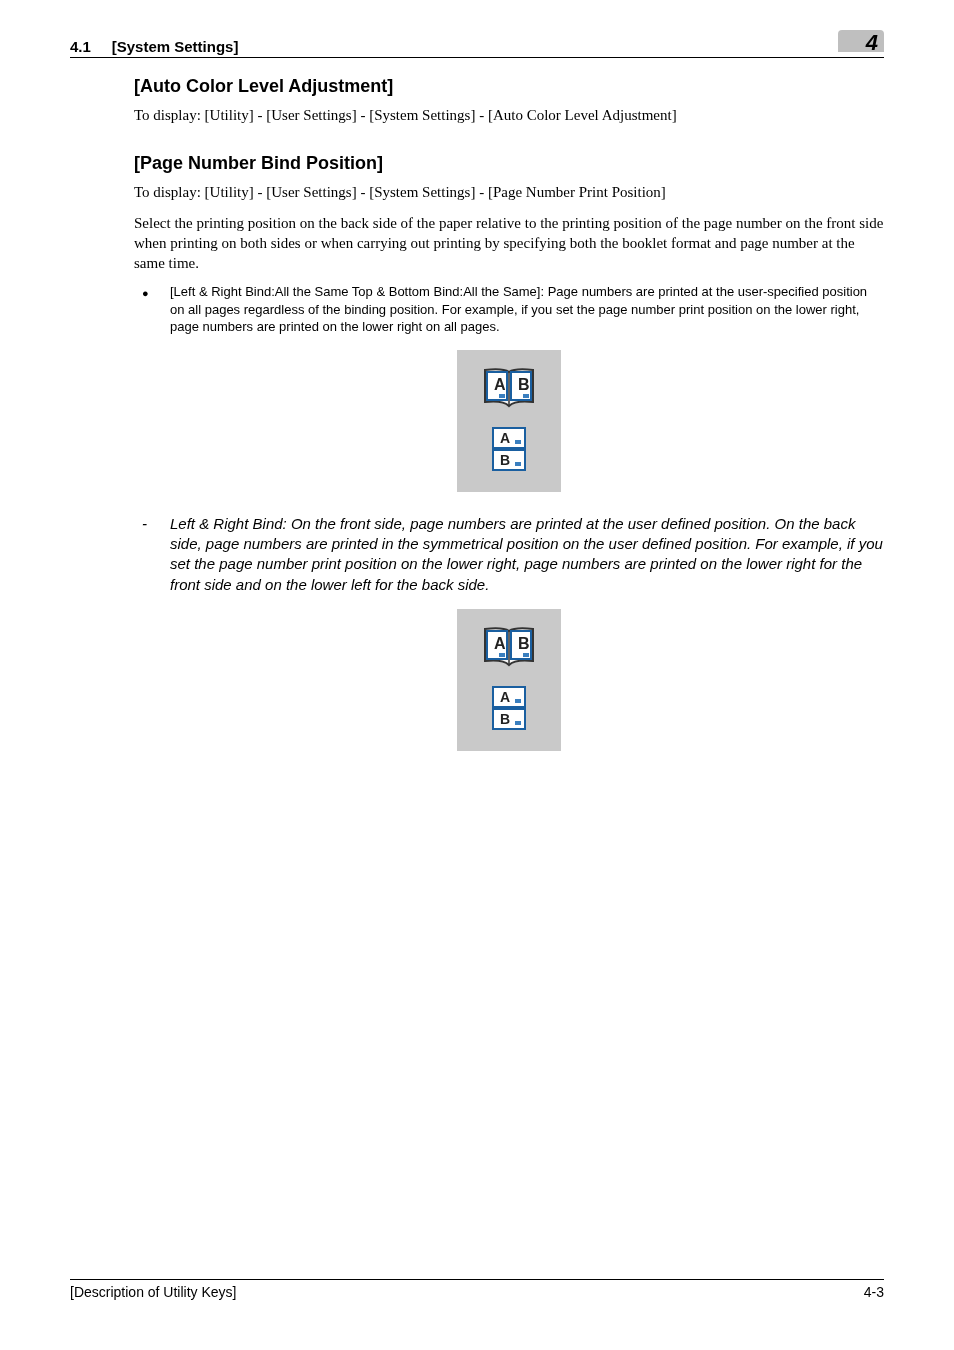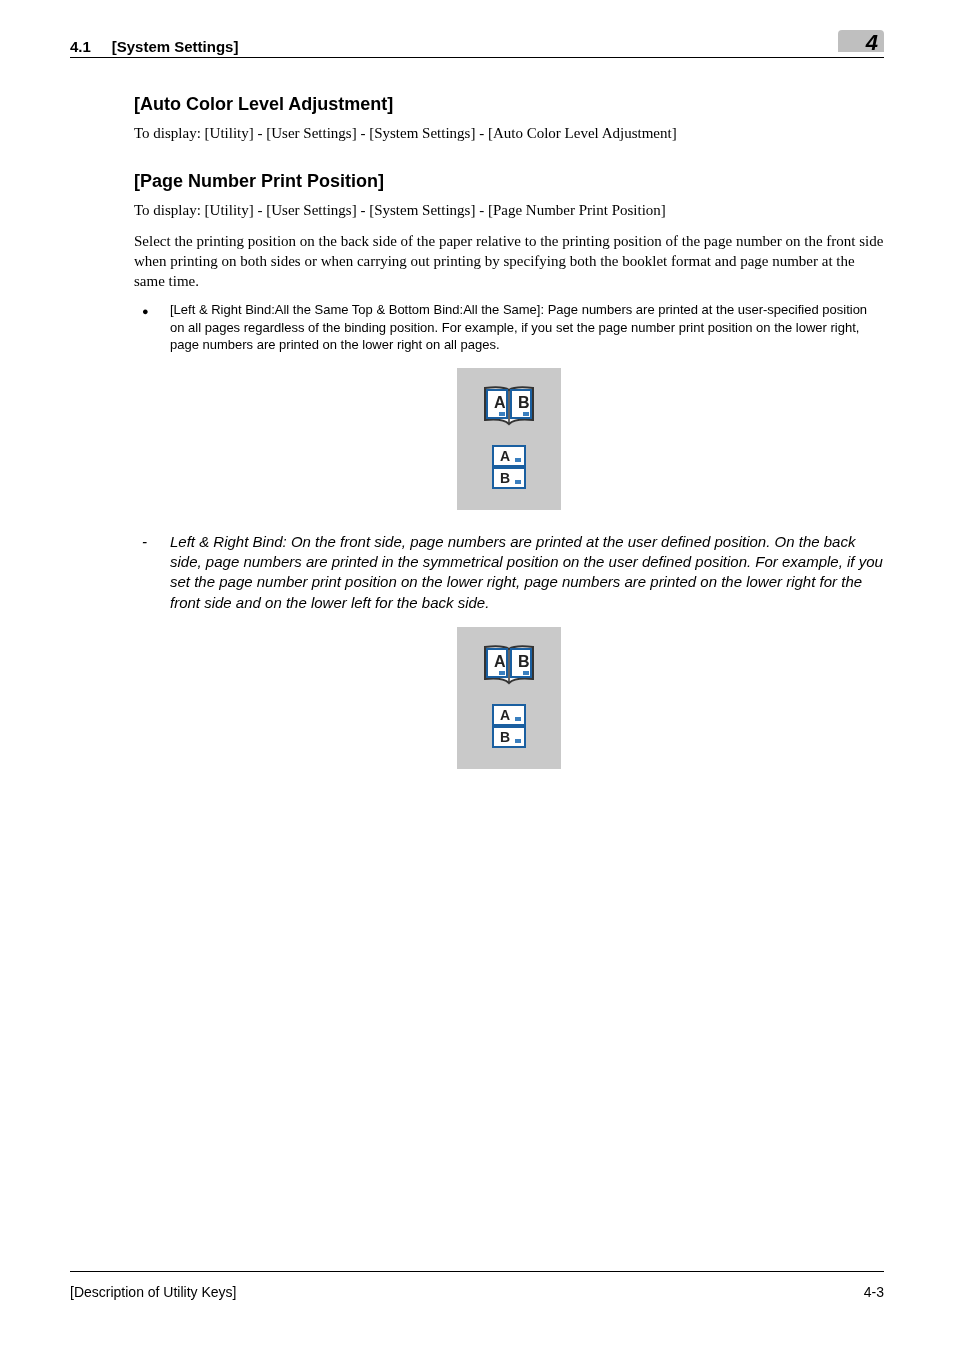--- a/index.html
+++ b/index.html
@@ -15,21 +15,21 @@
   }
   .page {
     padding: 38px 70px 0 70px;
   }
   .header-row {
     display: flex;
     justify-content: space-between;
     align-items: flex-end;
     border-bottom: 1.5px solid #000;
     padding-bottom: 2px;
-    margin-bottom: 36px;
+    margin-bottom: 18px;
   }
   .header-left {
     font-size: 15px;
     font-weight: bold;
   }
   .header-right-tab {
     position: absolute;
     top: 30px;
     right: 70px;
     width: 46px;
@@ -111,21 +111,21 @@
     display: block;
     margin: 0 auto;
   }
   .footer {
     position: absolute;
     bottom: 50px;
     left: 70px;
     right: 70px;
     border-top: 1px solid #000;
     font-size: 14px;
-    padding-top: 12px;
+    padding-top: 4px;
     display: flex;
     justify-content: space-between;
   }
 </style>
 </head>
 <body>
 
 <div class="page">
 
   <div class="header-right-tab">4</div>
@@ -136,21 +136,21 @@
       &nbsp;&nbsp;&nbsp;
       <span>[System Settings]</span>
     </div>
   </div>
 
   <div class="content">
 
     <h2 class="section-title">[Auto Color Level Adjustment]</h2>
     <p class="body">To display: [Utility] - [User Settings] - [System Settings] - [Auto Color Level Adjustment]</p>
 
-    <h2 class="section-title" style="margin-top:28px;">[Page Number Print Position]</h2>
+    <h2 class="section-title" style="margin-top:28px;">[Page Number Bind Position]</h2>
     <p class="body">To display: [Utility] - [User Settings] - [System Settings] - [Page Number Print Position]</p>
     <p class="body">Select the printing position on the back side of the paper relative to the printing position of the page number on the front side when printing on both sides or when carrying out printing by specifying both the booklet format and page number at the same time.</p>
 
     <ul class="bullets">
       <li>[Left &amp; Right Bind:All the Same Top &amp; Bottom Bind:All the Same]: Page numbers are printed at the user-specified position on all pages regardless of the binding position. For example, if you set the page number print position on the lower right, page numbers are printed on the lower right on all pages.</li>
     </ul>
 
     <div class="figure-wrap">
       <div class="figure-box">
         <div class="booklet">

